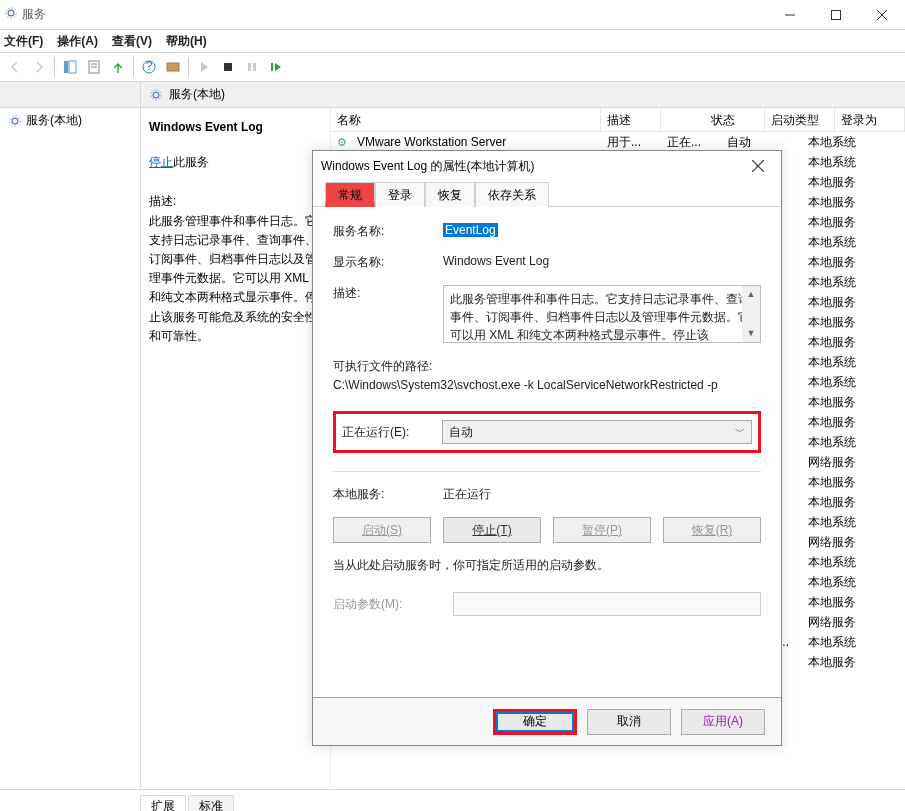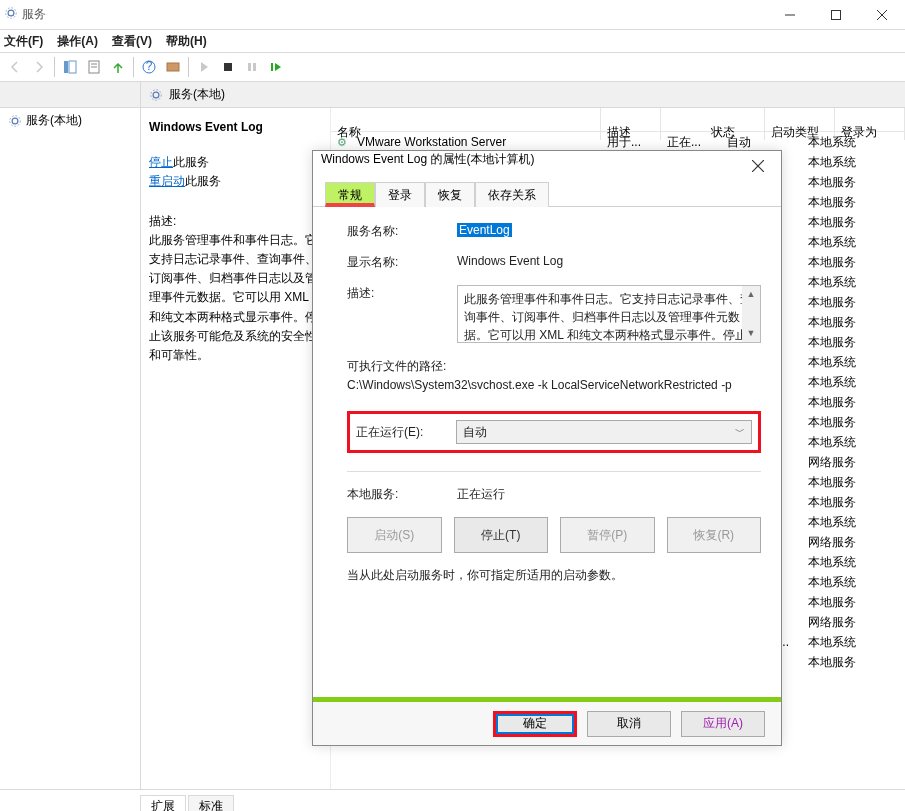--- a/index.html
+++ b/index.html
@@ -34,68 +34,68 @@
 .centerhdr{height:26px;background:#f0f0f0;border-bottom:1px solid #d9d9d9;display:flex;align-items:center;padding:0 8px;gap:6px;}
 
 .centerbody{flex:1;display:flex;overflow:hidden;}
 .detailpane{width:190px;border-right:1px solid #ececec;padding:10px 8px; line-height:1.6;}
 .detailpane .svcname{font-weight:bold; margin-bottom:16px;}
 .detailpane a{color:#0066cc;text-decoration:underline;}
 .detailpane .desc-title{margin-top:20px;}
 
 .listpane{flex:1;overflow:hidden;position:relative;}
 .listhdr{height:24px;display:flex;border-bottom:1px solid #e5e5e5;}
-.listhdr .col{padding:16px 6px;border-right:1px solid #e5e5e5;}
+.listhdr .col{padding:4px 6px;border-right:1px solid #e5e5e5;}
 .c-name{flex:0 0 270px;}
 .c-desc{flex:0 0 60px;}
 .c-stat{flex:0 0 60px;margin-left:44px;}
 .c-start{flex:0 0 70px;}
 .c-logon{flex:0 0 70px;}
 .listbody{overflow-y:scroll;height:calc(100% - 24px);}
 .row{height:20px;display:flex;align-items:center;padding-left:6px;white-space:nowrap;}
 .row .ricon{width:16px;margin-right:4px;color:#5a7;font-size:11px;}
 .row .rname{flex:0 0 250px;overflow:hidden;text-overflow:ellipsis;}
 .row .rdesc{flex:0 0 60px;overflow:hidden;}
 .row .rstat{flex:0 0 60px;}
 .row .rstart{flex:0 0 70px;overflow:hidden;}
 .row .rlogon{flex:0 0 70px;text-align:center;}
 
 .tabsbar{height:22px;border-top:1px solid #d9d9d9;display:flex;align-items:flex-end;padding-left:140px;}
 .tabsbar .tab{padding:2px 10px;border:1px solid #d9d9d9;border-bottom:none;background:#fff;margin-right:2px;position:relative;top:6px;}
 .tabsbar .tab.inactive{background:#f5f5f5;}
 
 
 .dialog{position:absolute;left:312px;top:150px;width:470px;height:596px;background:#fff;border:1px solid #888;box-shadow:0 0 12px rgba(0,0,0,0.15);display:flex;flex-direction:column;}
-.dlg-title{height:30px;display:flex;padding:0 8px;}
+.dlg-title{height:30px;display:flex;align-items:center;padding:0 8px;}
 .dlg-title .t{flex:1;}
 .dlg-close{width:30px;height:30px;display:flex;align-items:center;justify-content:center;}
 .dlg-tabs{height:26px;display:flex;padding-left:12px;border-bottom:1px solid #d0d0d0;}
 .dlg-tab{padding:4px 12px;border:1px solid #d0d0d0;border-bottom:none;margin-right:0;position:relative;top:1px;background:#f8f8f8;}
-.dlg-tab.active{background:#bef264;border-bottom:4px solid #ef4444;}
-.dlg-body{flex:1;padding:16px 20px 10px 34px;color:#222;}
+.dlg-tab.active{background:#ef4444;border-bottom:7px solid #ef4444;}
+.dlg-body{flex:1;padding:16px 20px 10px 20px;color:#222;}
 .dlg-row{display:flex;margin-bottom:14px;align-items:flex-start;}
 .dlg-label{width:110px;flex-shrink:0;}
 .dlg-val{flex:1;}
 .sel{background:#0078d7;color:#fff;padding:0 2px;}
 .descbox{flex:1;height:58px;border:1px solid #bbb;padding:4px 6px;overflow:hidden;line-height:1.5;position:relative;}
 .descbox .sbar{position:absolute;right:0;top:0;bottom:0;width:18px;background:#f0f0f0;display:flex;flex-direction:column;justify-content:space-between;align-items:center;padding:2px 0;}
 .descbox .sbar span{font-size:9px;color:#666;}
 .pathblock{margin:4px 0 16px 0;line-height:1.6;}
 .startrow{border:3px solid #e12;padding:6px;display:flex;align-items:center;margin-bottom:6px;}
 .startrow .dlg-label{width:100px;}
 .combo{flex:1;height:24px;border:1px solid #aaa;background:#f0f0f0;display:flex;align-items:center;padding:0 6px;justify-content:space-between;}
 .combo .chev{font-size:10px;color:#555;}
 .hr{height:1px;background:#ddd;margin:18px 0 14px 0;}
 .btnrow{display:flex;gap:12px;margin-bottom:14px;}
-.btn{flex:1;height:36px;border:1px solid #aaa;background:#e9e9e9;display:flex;align-items:center;justify-content:center;color:#333;}
+.btn{flex:1;height:26px;border:1px solid #aaa;background:#e9e9e9;display:flex;align-items:center;justify-content:center;color:#333;text-decoration:underline;}
 .btn.dis{color:#999;background:#f0f0f0;}
 .paramrow{display:flex;align-items:center;margin-top:18px;}
 .paramrow .dlg-label{color:#999;width:120px;}
 .paramrow input{flex:1;height:24px;border:1px solid #ccc;padding:0 4px;background:#fafafa;}
-.dlg-foot{height:48px;display:flex;justify-content:flex-end;align-items:center;padding:3px 16px;gap:10px;background:#f7f7f7;border-top:5px solid #84cc16;}
+.dlg-foot{height:48px;display:flex;justify-content:flex-end;align-items:center;padding:3px 16px;gap:10px;background:#f7f7f7;border-top:1px solid #84cc16;}
 .fbtn{width:84px;height:26px;border:1px solid #aaa;background:#e9e9e9;display:flex;align-items:center;justify-content:center;}
 .fbtn.primary{border:3px solid #e12;padding:0;} 
 .fbtn.primary .inner{border:2px solid #0078d7;width:100%;height:100%;display:flex;align-items:center;justify-content:center;background:#e9e9e9;}
 .fbtn.dis{color:#a21caf;}
 
 .gear{width:14px;height:14px;}
 </style>
 </head>
 <body>
 
@@ -218,21 +218,20 @@
       <svg class="gear" viewBox="0 0 24 24">
           <circle cx="12" cy="12" r="5" fill="none" stroke="#5a7ab5" stroke-width="2"></circle>
           <circle cx="12" cy="12" r="9" fill="none" stroke="#5a7ab5" stroke-width="1" stroke-dasharray="3 3"></circle>
         </svg>
       <span>服务(本地)</span>
     </div>
     <div class="centerbody">
       <div class="detailpane">
         <div class="svcname">Windows Event Log</div>
         <div><a href="#">停止</a><span>此服务</span></div>
-        <div><a href="#">重启动</a><span>此服务</span></div>
         <div class="desc-title">描述:</div>
         <div style="word-break:break-all;">此服务管理事件和事件日志。它支持日志记录事件、查询事件、订阅事件、归档事件日志以及管理事件元数据。它可以用 XML 和纯文本两种格式显示事件。停止该服务可能危及系统的安全性和可靠性。</div>
       </div>
       <div class="listpane">
         <div class="listhdr">
           <div class="col c-name">名称</div>
           <div class="col c-desc">描述</div>
           <div class="col c-stat">状态</div>
           <div class="col c-start">启动类型</div>
           <div class="col c-logon">登录为</div>
@@ -516,20 +515,24 @@
       <div class="dlg-label">本地服务:</div>
       <div class="dlg-val">正在运行</div>
     </div>
     <div class="btnrow">
       <div class="btn dis">启动(S)</div>
       <div class="btn">停止(T)</div>
       <div class="btn dis">暂停(P)</div>
       <div class="btn dis">恢复(R)</div>
     </div>
     <div>当从此处启动服务时，你可指定所适用的启动参数。</div>
+    <div class="paramrow">
+      <div class="dlg-label">启动参数(M):</div>
+      <input type="text" disabled="" style="">
+    </div>
   </div>
   <div class="dlg-foot">
     <div class="fbtn primary">
         <div class="inner">确定</div>
       </div>
     <div class="fbtn">取消</div>
     <div class="fbtn dis">应用(A)</div>
   </div>
 </div>
 

